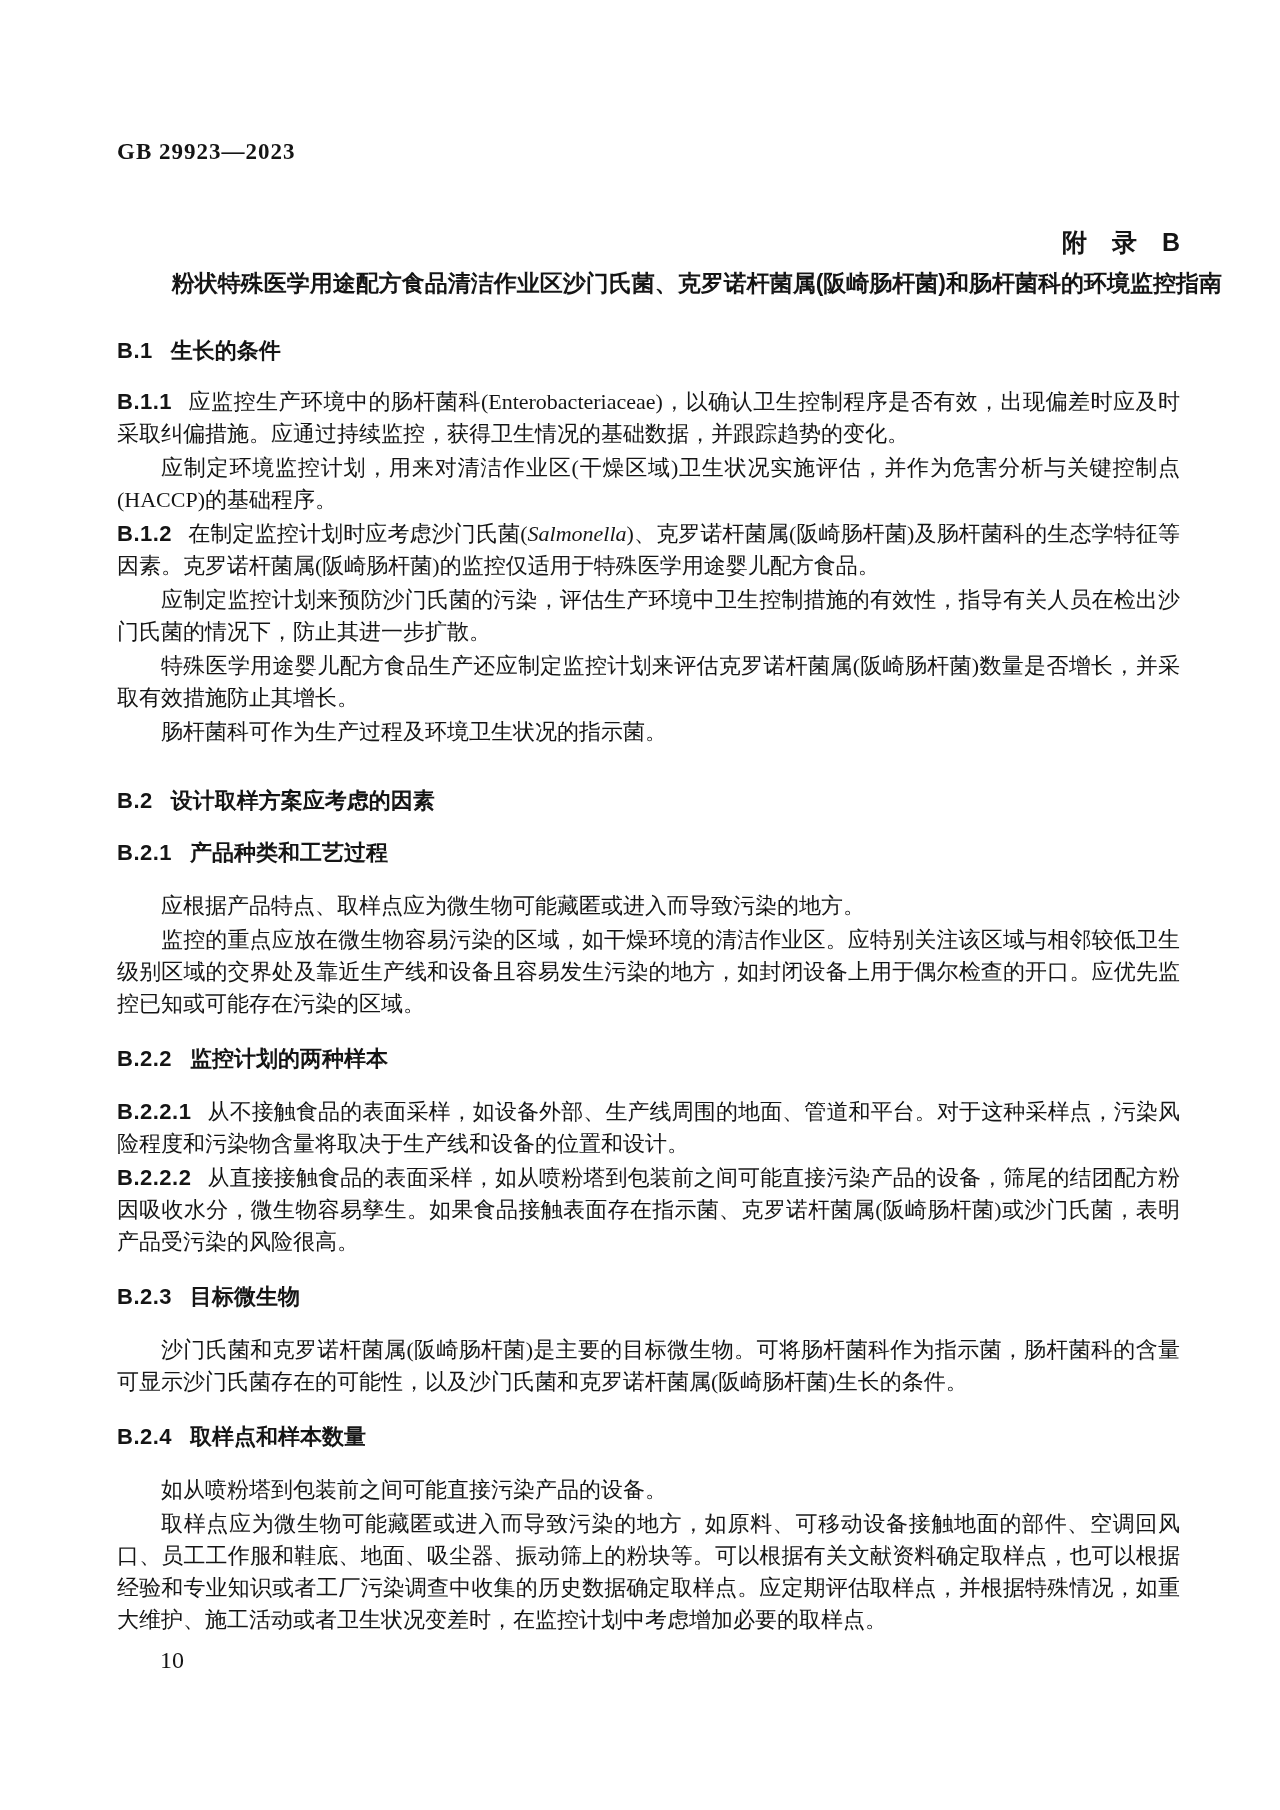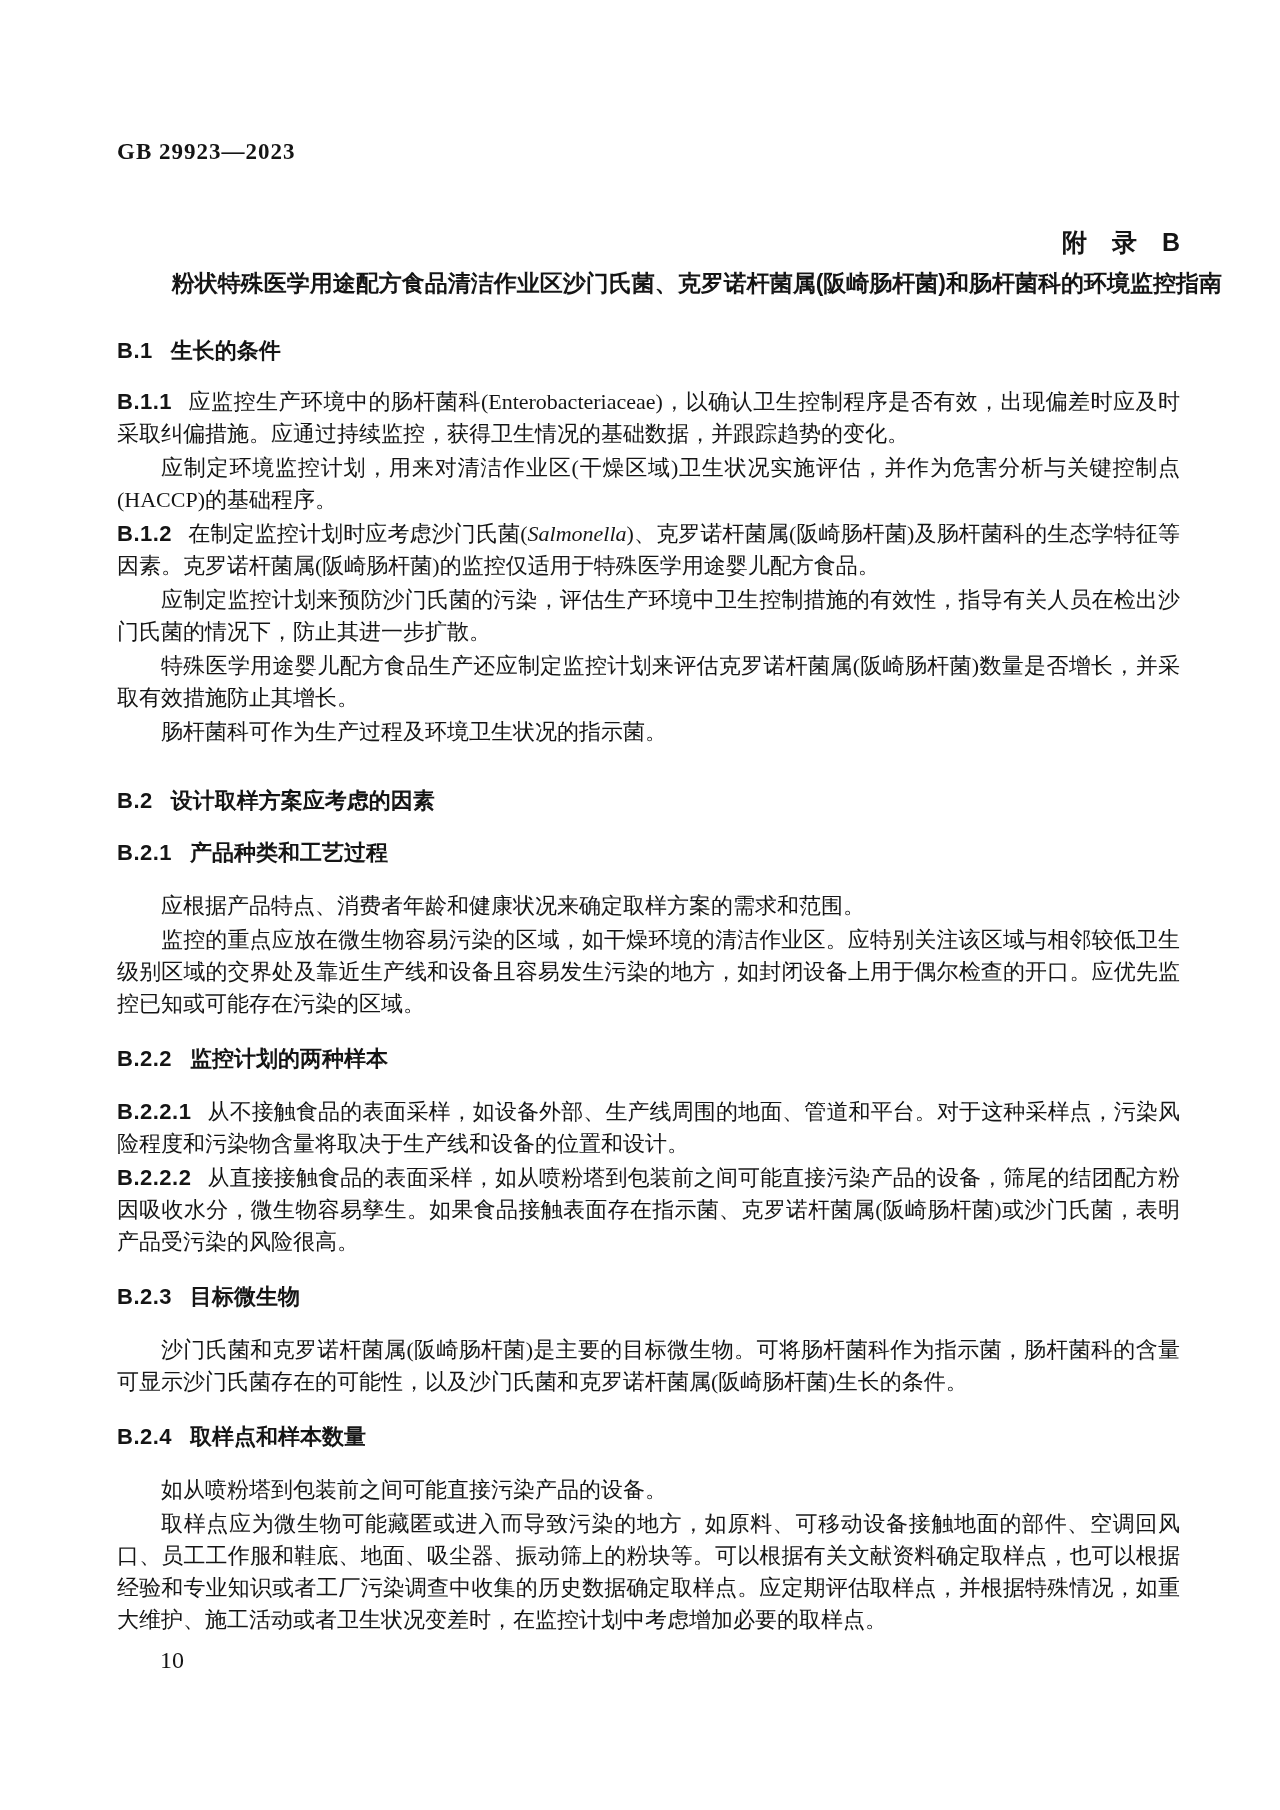--- a/index.html
+++ b/index.html
@@ -89,21 +89,21 @@
   <div class="content">
       <div class="heading h1"><span class="hnum">B.1</span><span>生长的条件</span></div>
       <p class="body-p"><span class="pnum">B.1.1</span><span>应监控生产环境中的肠杆菌科(Enterobacteriaceae)，以确认卫生控制程序是否有效，出现偏差时应及时采取纠偏措施。应通过持续监控，获得卫生情况的基础数据，并跟踪趋势的变化。</span></p>
       <p class="body-p indent"><span>应制定环境监控计划，用来对清洁作业区(干燥区域)卫生状况实施评估，并作为危害分析与关键控制点(HACCP)的基础程序。</span></p>
       <p class="body-p"><span class="pnum">B.1.2</span><span>在制定监控计划时应考虑沙门氏菌(</span><span class="seg-italic">Salmonella</span><span>)、克罗诺杆菌属(阪崎肠杆菌)及肠杆菌科的生态学特征等因素。克罗诺杆菌属(阪崎肠杆菌)的监控仅适用于特殊医学用途婴儿配方食品。</span></p>
       <p class="body-p indent"><span>应制定监控计划来预防沙门氏菌的污染，评估生产环境中卫生控制措施的有效性，指导有关人员在检出沙门氏菌的情况下，防止其进一步扩散。</span></p>
       <p class="body-p indent"><span>特殊医学用途婴儿配方食品生产还应制定监控计划来评估克罗诺杆菌属(阪崎肠杆菌)数量是否增长，并采取有效措施防止其增长。</span></p>
       <p class="body-p indent"><span>肠杆菌科可作为生产过程及环境卫生状况的指示菌。</span></p>
       <div class="heading h1"><span class="hnum">B.2</span><span>设计取样方案应考虑的因素</span></div>
       <div class="heading h2"><span class="hnum">B.2.1</span><span>产品种类和工艺过程</span></div>
-      <p class="body-p indent"><span>应根据产品特点、消费者年龄和健康状况来确定取样方案的需求和范围。</span></p>
+      <p class="body-p indent"><span>应根据产品特点、取样点应为微生物可能藏匿或进入而导致污染的地方。</span></p>
       <p class="body-p indent"><span>监控的重点应放在微生物容易污染的区域，如干燥环境的清洁作业区。应特别关注该区域与相邻较低卫生级别区域的交界处及靠近生产线和设备且容易发生污染的地方，如封闭设备上用于偶尔检查的开口。应优先监控已知或可能存在污染的区域。</span></p>
       <div class="heading h2"><span class="hnum">B.2.2</span><span>监控计划的两种样本</span></div>
       <p class="body-p"><span class="pnum">B.2.2.1</span><span>从不接触食品的表面采样，如设备外部、生产线周围的地面、管道和平台。对于这种采样点，污染风险程度和污染物含量将取决于生产线和设备的位置和设计。</span></p>
       <p class="body-p"><span class="pnum">B.2.2.2</span><span>从直接接触食品的表面采样，如从喷粉塔到包装前之间可能直接污染产品的设备，筛尾的结团配方粉因吸收水分，微生物容易孳生。如果食品接触表面存在指示菌、克罗诺杆菌属(阪崎肠杆菌)或沙门氏菌，表明产品受污染的风险很高。</span></p>
       <div class="heading h2"><span class="hnum">B.2.3</span><span>目标微生物</span></div>
       <p class="body-p indent"><span>沙门氏菌和克罗诺杆菌属(阪崎肠杆菌)是主要的目标微生物。可将肠杆菌科作为指示菌，肠杆菌科的含量可显示沙门氏菌存在的可能性，以及沙门氏菌和克罗诺杆菌属(阪崎肠杆菌)生长的条件。</span></p>
       <div class="heading h2"><span class="hnum">B.2.4</span><span>取样点和样本数量</span></div>
       <p class="body-p indent"><span>如从喷粉塔到包装前之间可能直接污染产品的设备。</span></p>
       <p class="body-p indent"><span>取样点应为微生物可能藏匿或进入而导致污染的地方，如原料、可移动设备接触地面的部件、空调回风口、员工工作服和鞋底、地面、吸尘器、振动筛上的粉块等。可以根据有关文献资料确定取样点，也可以根据经验和专业知识或者工厂污染调查中收集的历史数据确定取样点。应定期评估取样点，并根据特殊情况，如重大维护、施工活动或者卫生状况变差时，在监控计划中考虑增加必要的取样点。</span></p>
     </div>

